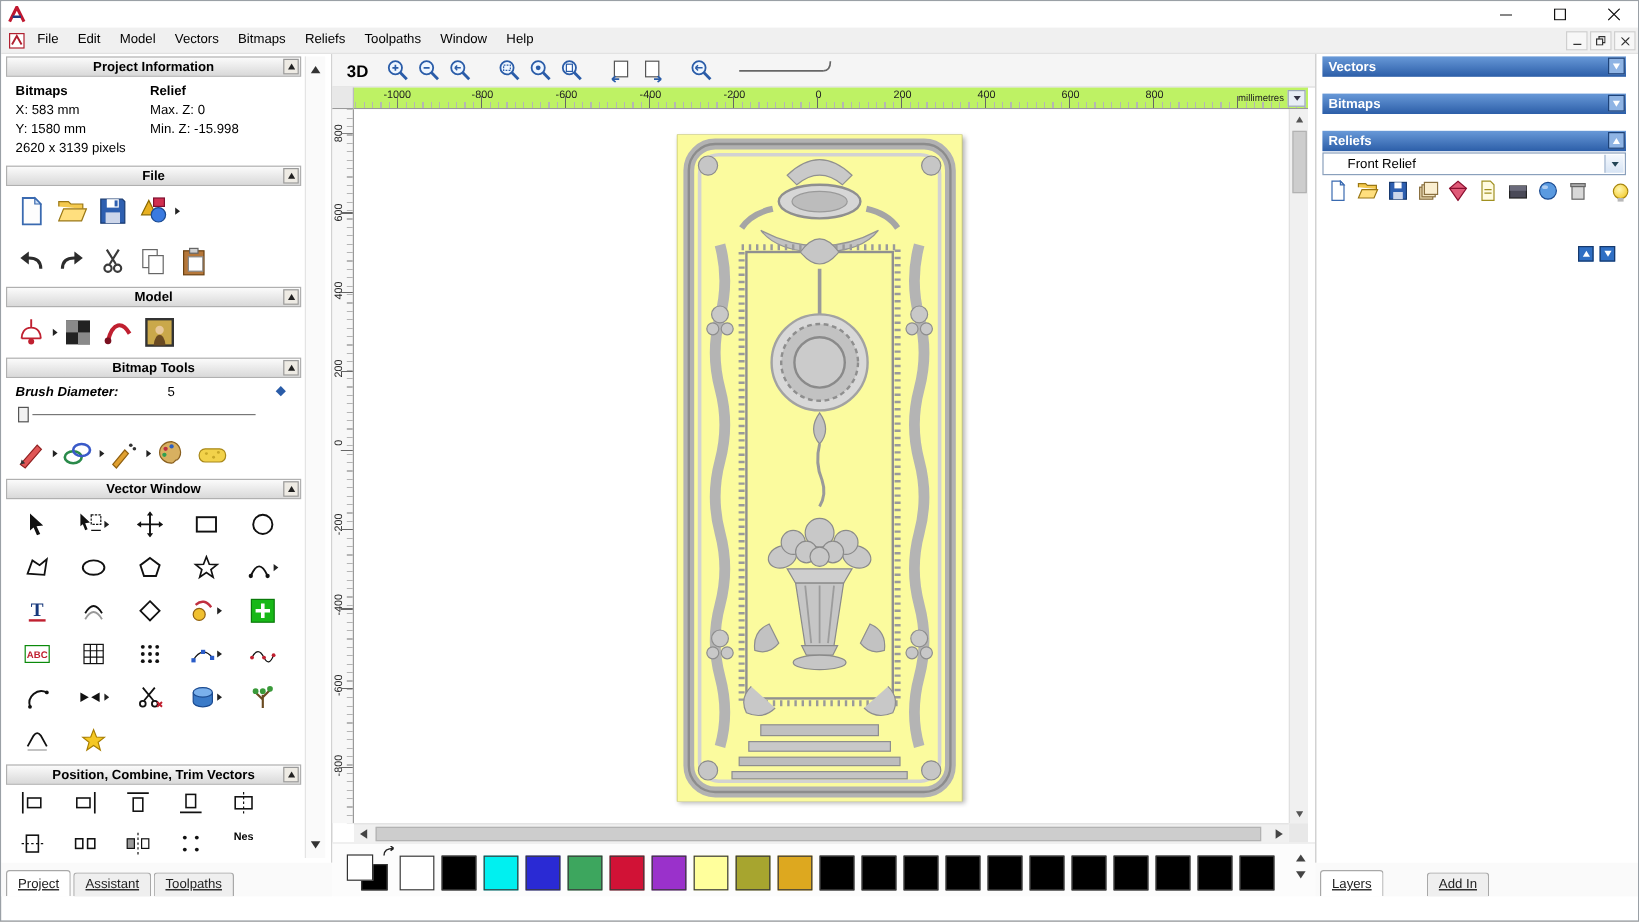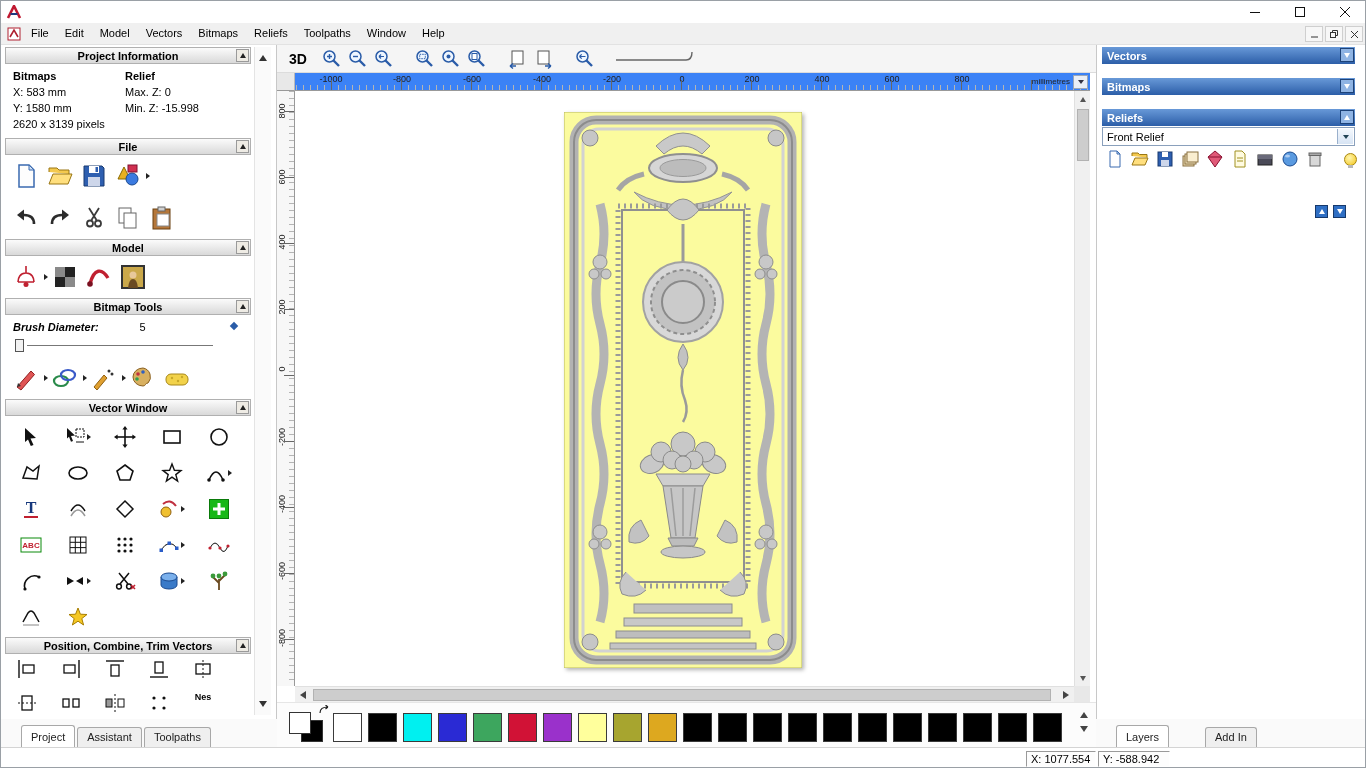--- a/index.html
+++ b/index.html
@@ -51,33 +51,33 @@
   .pos-rows{height:60px;overflow:hidden;padding:4px 2px 0 2px;}
   .pos-row{display:flex;gap:20px;padding-left:8px;margin-bottom:8px;}
   .pos-ic{width:24px;height:26px;display:flex;justify-content:center;}
   .nes-label{font-size:9px;font-weight:bold;}
   
   .lp-scroll{position:absolute;left:253px;top:2px;width:17px;height:668px;background:#fafafa;border-left:1px solid #e4e4e4;}
   .lp-scroll .tri-up{position:absolute;left:4px;top:8px;border-bottom-color:#333;}
   .lp-scroll .tri-down{position:absolute;left:4px;bottom:8px;border-top-color:#333;}
 
   
-  .tabs-strip{position:absolute;top:718px;height:28px;background:#fafafa;display:flex;align-items:flex-end;padding-left:20px;gap:2px;}
+  .tabs-strip{position:absolute;top:718px;height:28px;background:#fafafa;display:flex;align-items:flex-end;padding-left:4px;gap:2px;text-decoration:underline;}
   .tab{padding:3px 9px 4px 9px;border:1px solid #a8a8a8;border-bottom:none;border-radius:3px 3px 0 0;background:#efefef;color:#222;}
   .tab.active{background:#fff;padding-top:5px;}
 
   
   .toolbar{position:absolute;left:276px;top:44px;width:819px;height:28px;background:#f5f5f5;border-bottom:1px solid #dcdcdc;display:flex;align-items:center;padding-left:12px;gap:3px;}
   .mode3d{font-weight:bold;font-size:14px;margin-right:10px;}
   .tbtn{width:23px;height:22px;display:flex;align-items:center;justify-content:center;}
   .tsep{width:12px;height:22px;}
 
   
   .ruler-corner{position:absolute;left:276px;top:72px;width:18px;height:18px;background:#e8e8e8;border-right:1px solid #bbb;border-bottom:1px solid #999;}
-  .hruler{position:absolute;left:294px;top:72px;width:795px;height:18px;background:#3b82f6;border-bottom:1px solid #999;}
+  .hruler{position:absolute;left:294px;top:72px;width:795px;height:18px;background:#bef264;border-bottom:1px solid #999;}
   .hruler::before{content:"";position:absolute;left:1px;right:0;bottom:0;height:5px;background:repeating-linear-gradient(to right,#b5b5b5 0 1px,transparent 1px 7px);}
   .hruler::after{content:"";position:absolute;left:36px;right:0;bottom:0;height:10px;background:repeating-linear-gradient(to right,#666 0 1px,transparent 1px 70px);}
   .hlab{position:absolute;top:1px;width:40px;text-align:center;font-size:9px;color:#222;}
   .unit-label{position:absolute;right:20px;top:4px;font-size:8px;color:#222;}
   .unit-combo{position:absolute;right:2px;top:2px;width:15px;height:14px;background:#e9eef6;border:1px solid #9aa6b8;display:flex;align-items:center;justify-content:center;}
   .unit-combo .tri-down{border-left-width:3px;border-right-width:3px;border-top-width:4px;border-top-color:#334;}
   .vruler{position:absolute;left:276px;top:90px;width:18px;height:595px;background:#f7f7f7;border-right:1px solid #999;}
   .vruler::before{content:"";position:absolute;top:0;bottom:0;right:0;width:5px;background:repeating-linear-gradient(to bottom,#b5b5b5 0 1px,transparent 1px 7px);}
   .vruler::after{content:"";position:absolute;top:20px;bottom:0;right:0;width:10px;background:repeating-linear-gradient(to bottom,#666 0 1px,transparent 1px 66px);}
   .vlab{position:absolute;left:-11px;width:40px;height:18px;text-align:center;font-size:9px;color:#222;transform:rotate(-90deg);}
@@ -103,21 +103,21 @@
   .fgbg svg{position:absolute;right:-2px;top:-3px;}
   .swatches{position:absolute;left:56px;top:10px;display:flex;gap:6px;}
   .sw{width:29px;height:29px;border:1px solid #3a3a3a;}
   .pal-scroll{position:absolute;right:8px;top:9px;display:flex;flex-direction:column;gap:8px;align-items:center;}
 
   
   .rightpanel{position:absolute;left:1095px;top:44px;width:271px;height:674px;background:#fff;border-left:1px solid #c8c8c8;}
   .rp-h{position:absolute;left:5px;width:253px;height:17px;background:linear-gradient(#6899d8,#2c5ea8);color:#fff;font-weight:bold;display:flex;align-items:center;padding:0 5px;}
   .rp-btn{position:absolute;right:1px;top:1px;width:14px;height:14px;background:#8fb4e4;border:1px solid #1d4278;display:flex;align-items:center;justify-content:center;}
   .rp-btn .tri-down,.rp-btn .tri-up{border-left-width:3px;border-right-width:3px;border-top-width:5px;border-bottom-width:5px;}
-  .combo{position:absolute;left:5px;top:82px;width:253px;height:19px;background:#fff;border:1px solid #8aa0bc;display:flex;align-items:center;padding-left:4px;}
+  .combo{position:absolute;left:5px;top:82px;width:253px;height:19px;background:#fff;border:1px solid #8aa0bc;display:flex;align-items:center;padding-left:20px;}
   .combo-arrow{position:absolute;right:1px;top:1px;width:16px;height:15px;background:linear-gradient(#f4f8fd,#d7e4f4);border-left:1px solid #9ab0cc;display:flex;align-items:center;justify-content:center;}
   .combo-arrow .tri-down{border-left-width:3px;border-right-width:3px;border-top-width:4px;border-top-color:#245;}
   .rp-icons{position:absolute;left:8px;top:104px;display:flex;gap:5px;align-items:center;}
   .rp-ic{width:20px;height:20px;display:flex;align-items:center;justify-content:center;}
   .layer-row{position:absolute;left:5px;top:134px;width:253px;height:21px;background:linear-gradient(#fdfdfd,#e4e4e4);border:1px solid #d0d0d0;display:flex;align-items:center;gap:5px;padding:0 4px;}
   .sphere{width:16px;height:16px;border-radius:50%;background:radial-gradient(circle at 35% 30%,#fafafa,#a8a8a8 65%,#6e6e6e);border:1px solid #777;position:relative;}
   .sphere::after{content:"+";position:absolute;left:-4px;bottom:-6px;font-size:9px;color:#222;}
   .bulb{width:13px;height:13px;border-radius:50%;background:radial-gradient(circle at 40% 35%,#fff6b0,#f2c418);border:1px solid #a8860e;position:relative;}
   .bulb::after{content:"";position:absolute;left:3px;bottom:-3px;width:5px;height:3px;background:#b8b8b8;}
   .layer-spacer{flex:1;}
@@ -993,18 +993,14 @@
     <span class="updown" style="left:236px;">
         <span class="tri-down"></span>
       </span>
   </div>
 
   <div class="tabs-strip" style="left:1095px;width:271px;gap:36px;">
     <span class="tab active">Layers</span>
     <span class="tab">Add In</span>
   </div>
 
-  <div class="statusbar">
-    <span class="status-cell" style="left:1025px;width:70px;">X: 1077.554</span>
-    <span class="status-cell" style="left:1097px;width:72px;">Y: -588.942</span>
-  </div>
 
 </div>
 
 </body></html>

